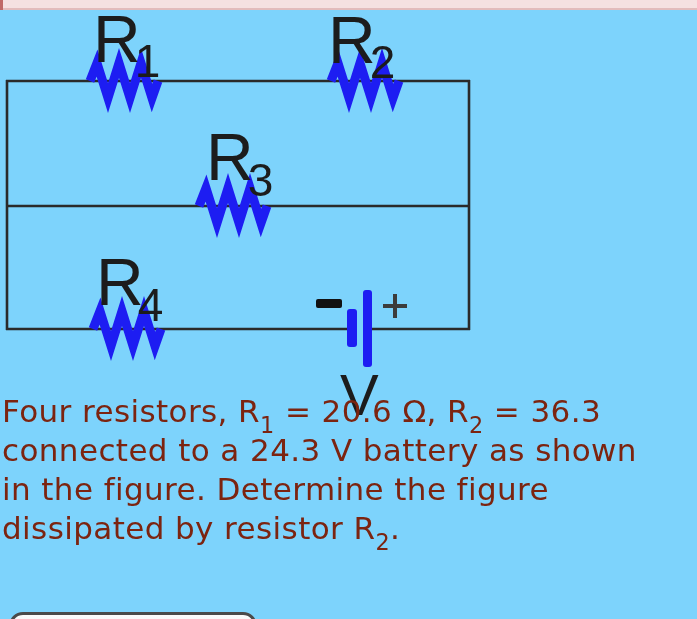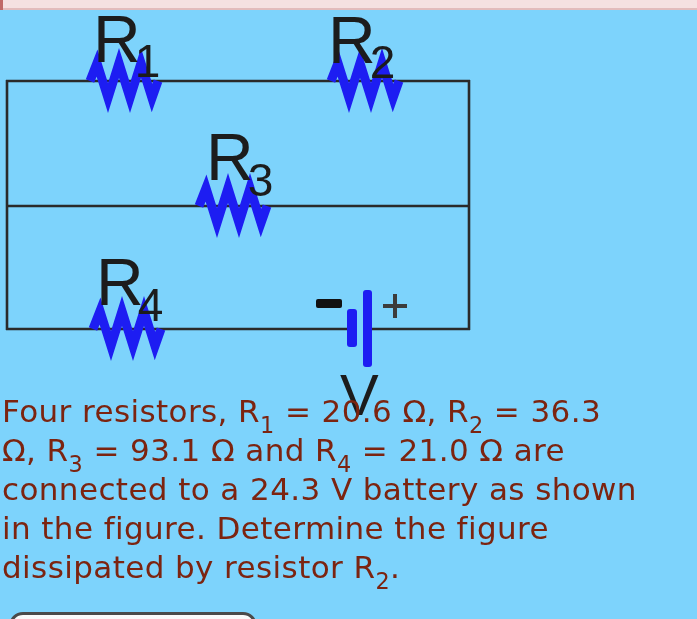--- a/index.html
+++ b/index.html
@@ -79,21 +79,20 @@
 
     <text class="clabel" x="93" y="62" font-size="66"><tspan>R</tspan><tspan font-size="46" dx="-6" dy="15">1</tspan></text>
     <text class="clabel" x="328" y="63" font-size="66"><tspan>R</tspan><tspan font-size="46" dx="-6" dy="15">2</tspan></text>
     <text class="clabel" x="206" y="180" font-size="66"><tspan>R</tspan><tspan font-size="46" dx="-6" dy="16">3</tspan></text>
     <text class="clabel" x="96" y="305" font-size="66"><tspan>R</tspan><tspan font-size="46" dx="-6" dy="16">4</tspan></text>
     <text class="clabel" x="340" y="415" font-size="58">V</text>
   </svg>
 
   <div class="problem-text">
       <div>Four resistors, R<sub>1</sub> = 20.6 Ω, R<sub>2</sub> = 36.3</div>
-      <div>Ω, R<sub>3</sub> = 93.1 Ω and R<sub>4</sub> = 21.0 Ω are</div>
       <div>connected to a 24.3 V battery as shown</div>
       <div>in the figure. Determine the figure</div>
       <div>dissipated by resistor R<sub>2</sub>.</div>
     </div>
 
   <div class="answer-box"></div>
 
 </div>
 
 </body></html>

